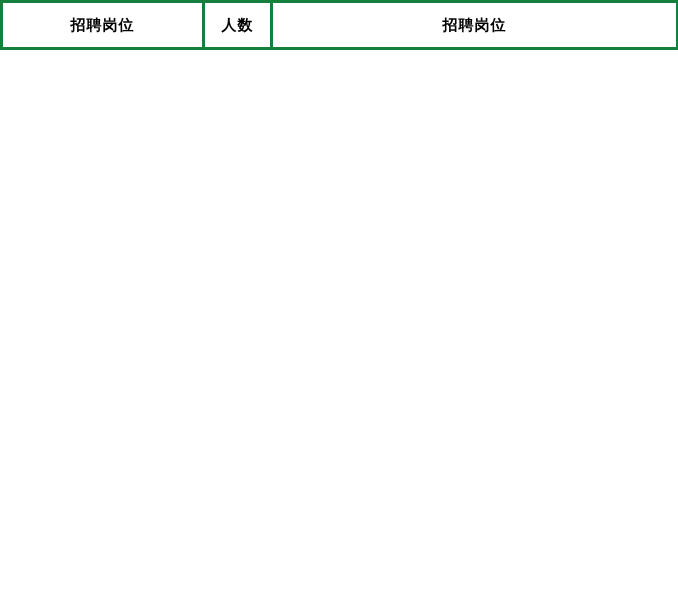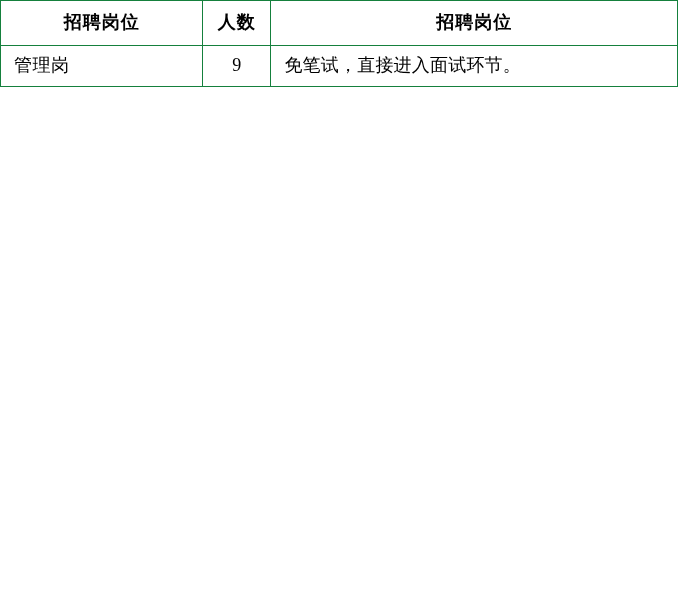--- a/index.html
+++ b/index.html
@@ -13,24 +13,24 @@
     font-family: "Liberation Serif", "DejaVu Serif", serif;
     color: #000000;
     overflow: hidden;
   }
   .doc-table {
     border-collapse: collapse;
     width: 678px;
     table-layout: fixed;
   }
   .doc-table td, .doc-table th {
-    border: 1px solid #15803d;
+    border: 3px solid #15803d;
     vertical-align: middle;
     padding: 4px 13px;
-    font-size: 18px;
+    font-size: 15px;
     line-height: 1.75;
   }
   .col-post   { width: 202px; }
   .col-count  { width: 68px; }
   .col-req    { width: 406px; }
 
   thead th {
     text-align: center;
     font-weight: bold;
     font-size: 15.5px;
@@ -61,19 +61,14 @@
     <col class="col-req">
   </colgroup>
   <thead>
     <tr>
       <th>招聘岗位</th>
       <th>人数</th>
       <th>招聘岗位</th>
     </tr>
   </thead>
   <tbody>
-    <tr class="row-short">
-      <td class="cell-post">管理岗</td>
-      <td class="cell-count">9</td>
-      <td class="cell-req">免笔试，直接进入面试环节。</td>
-    </tr>
   </tbody>
 </table>
 
 </body></html>

